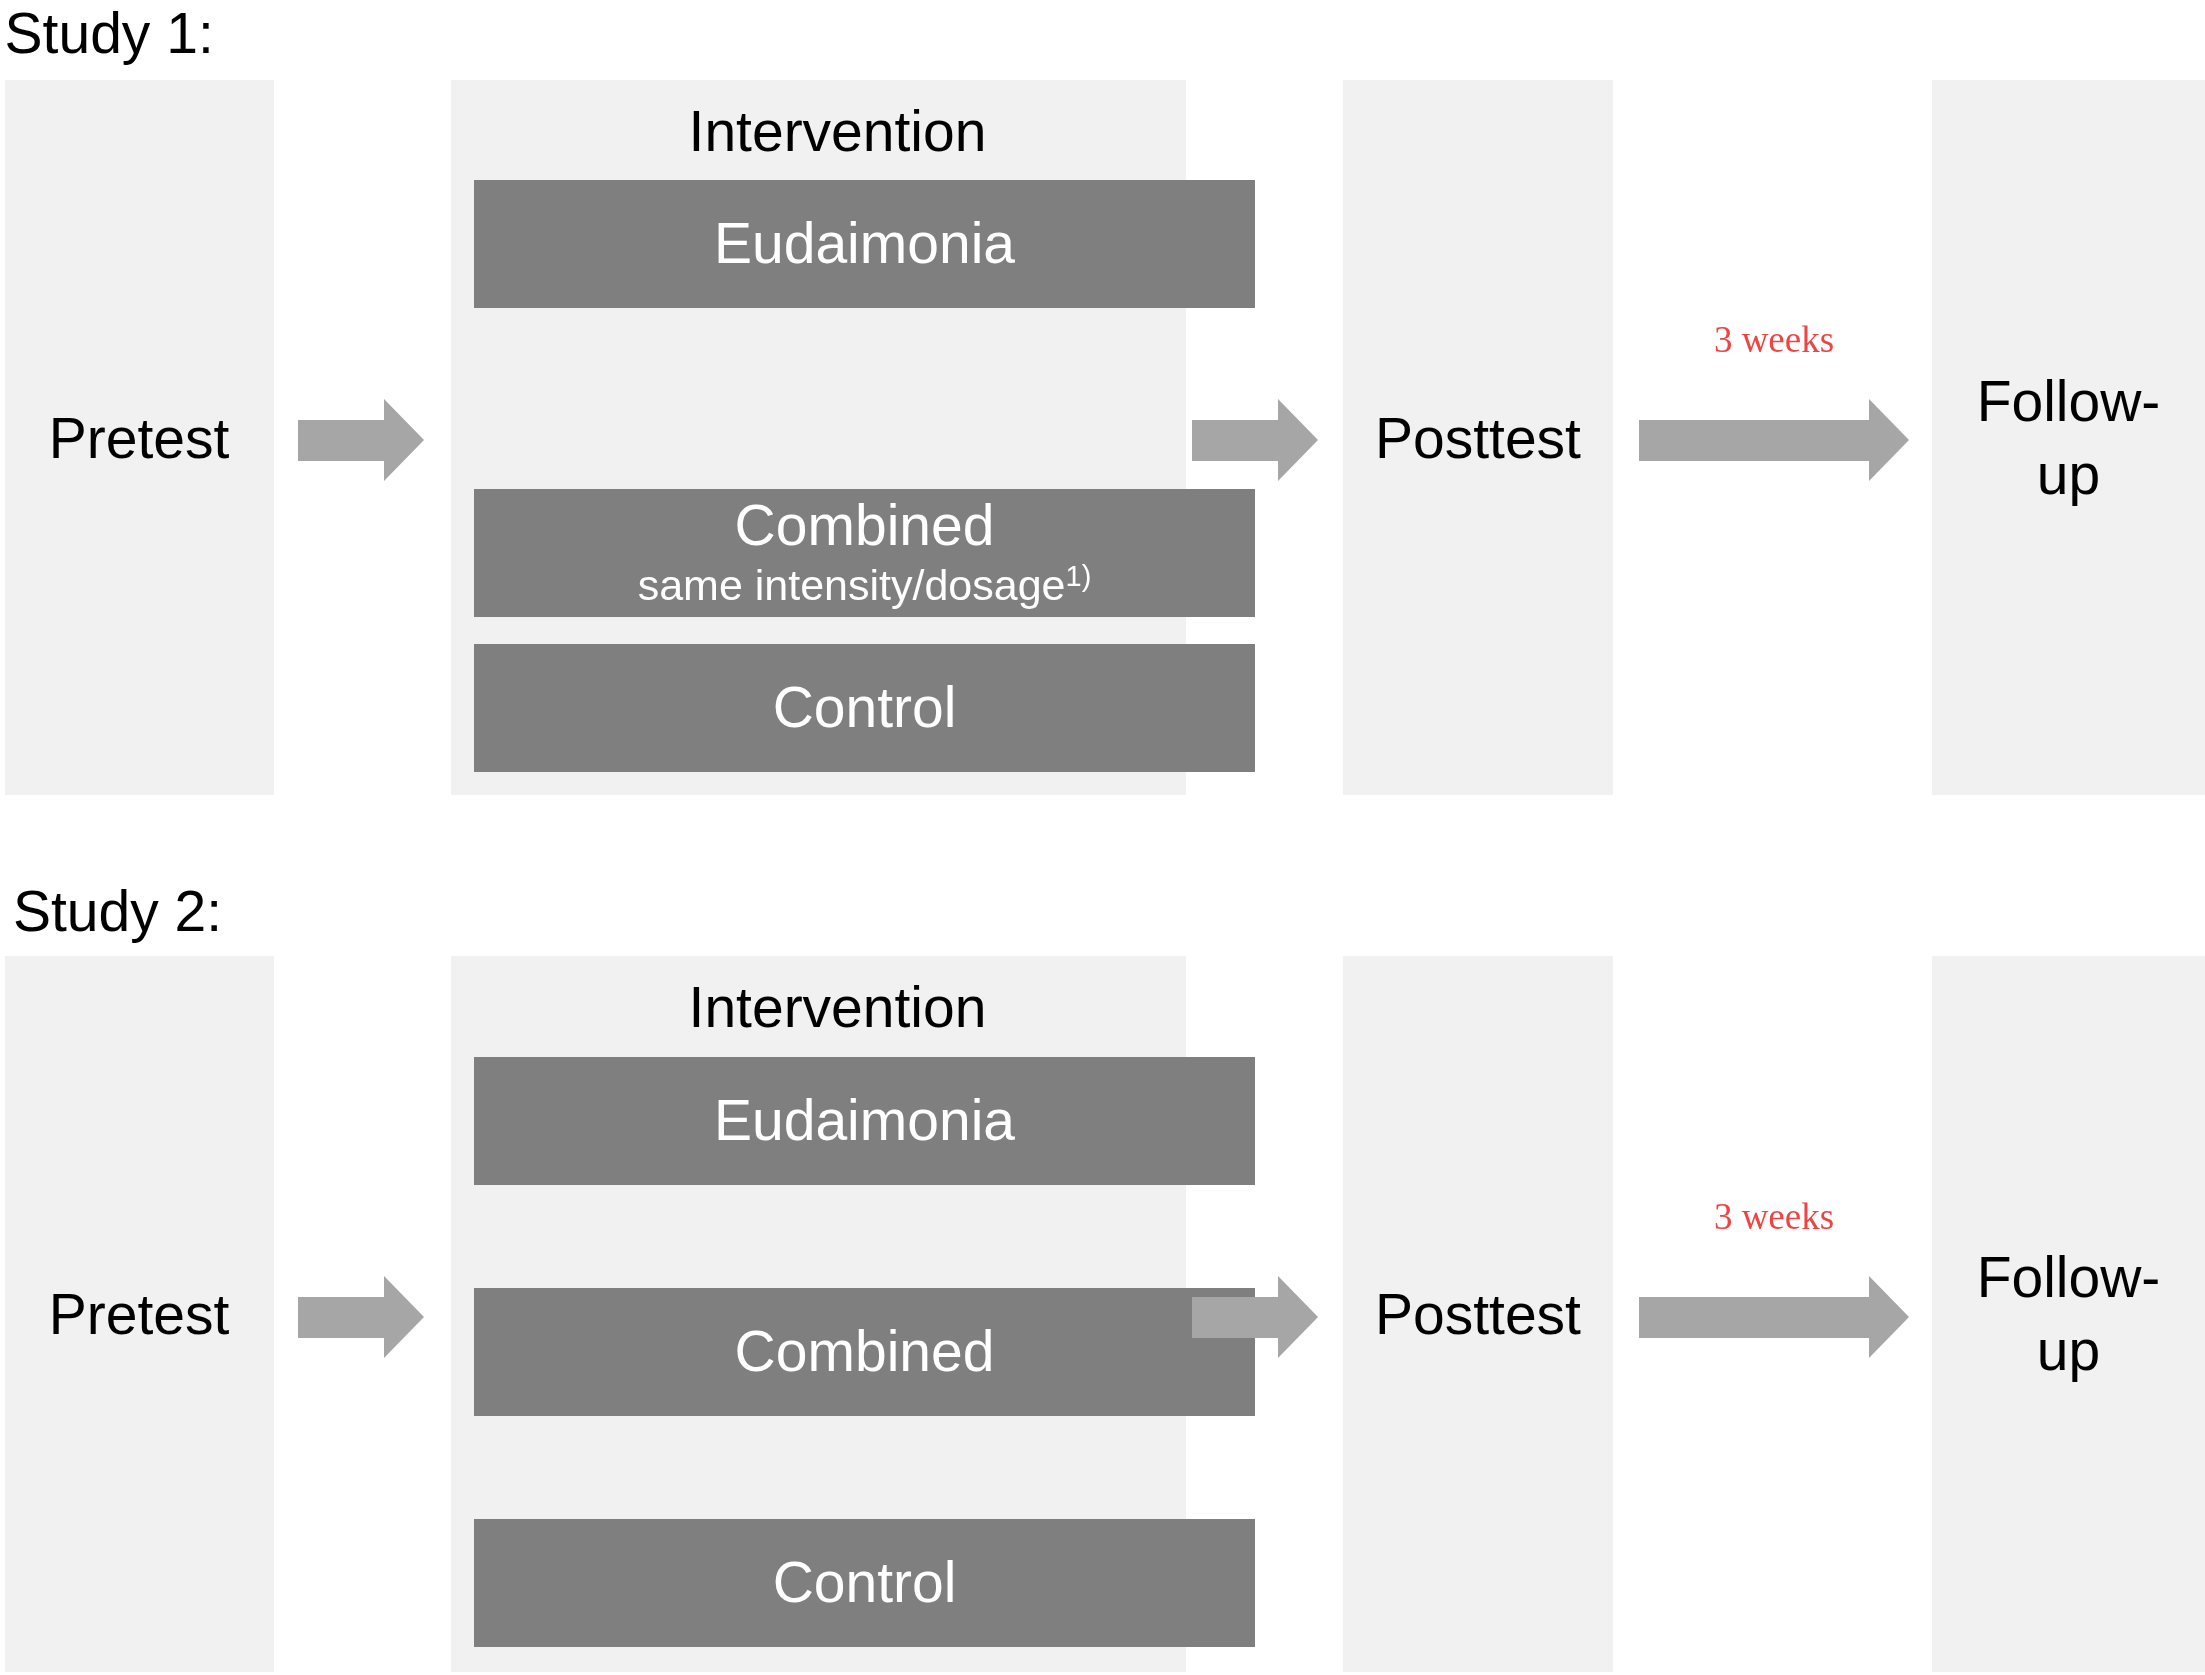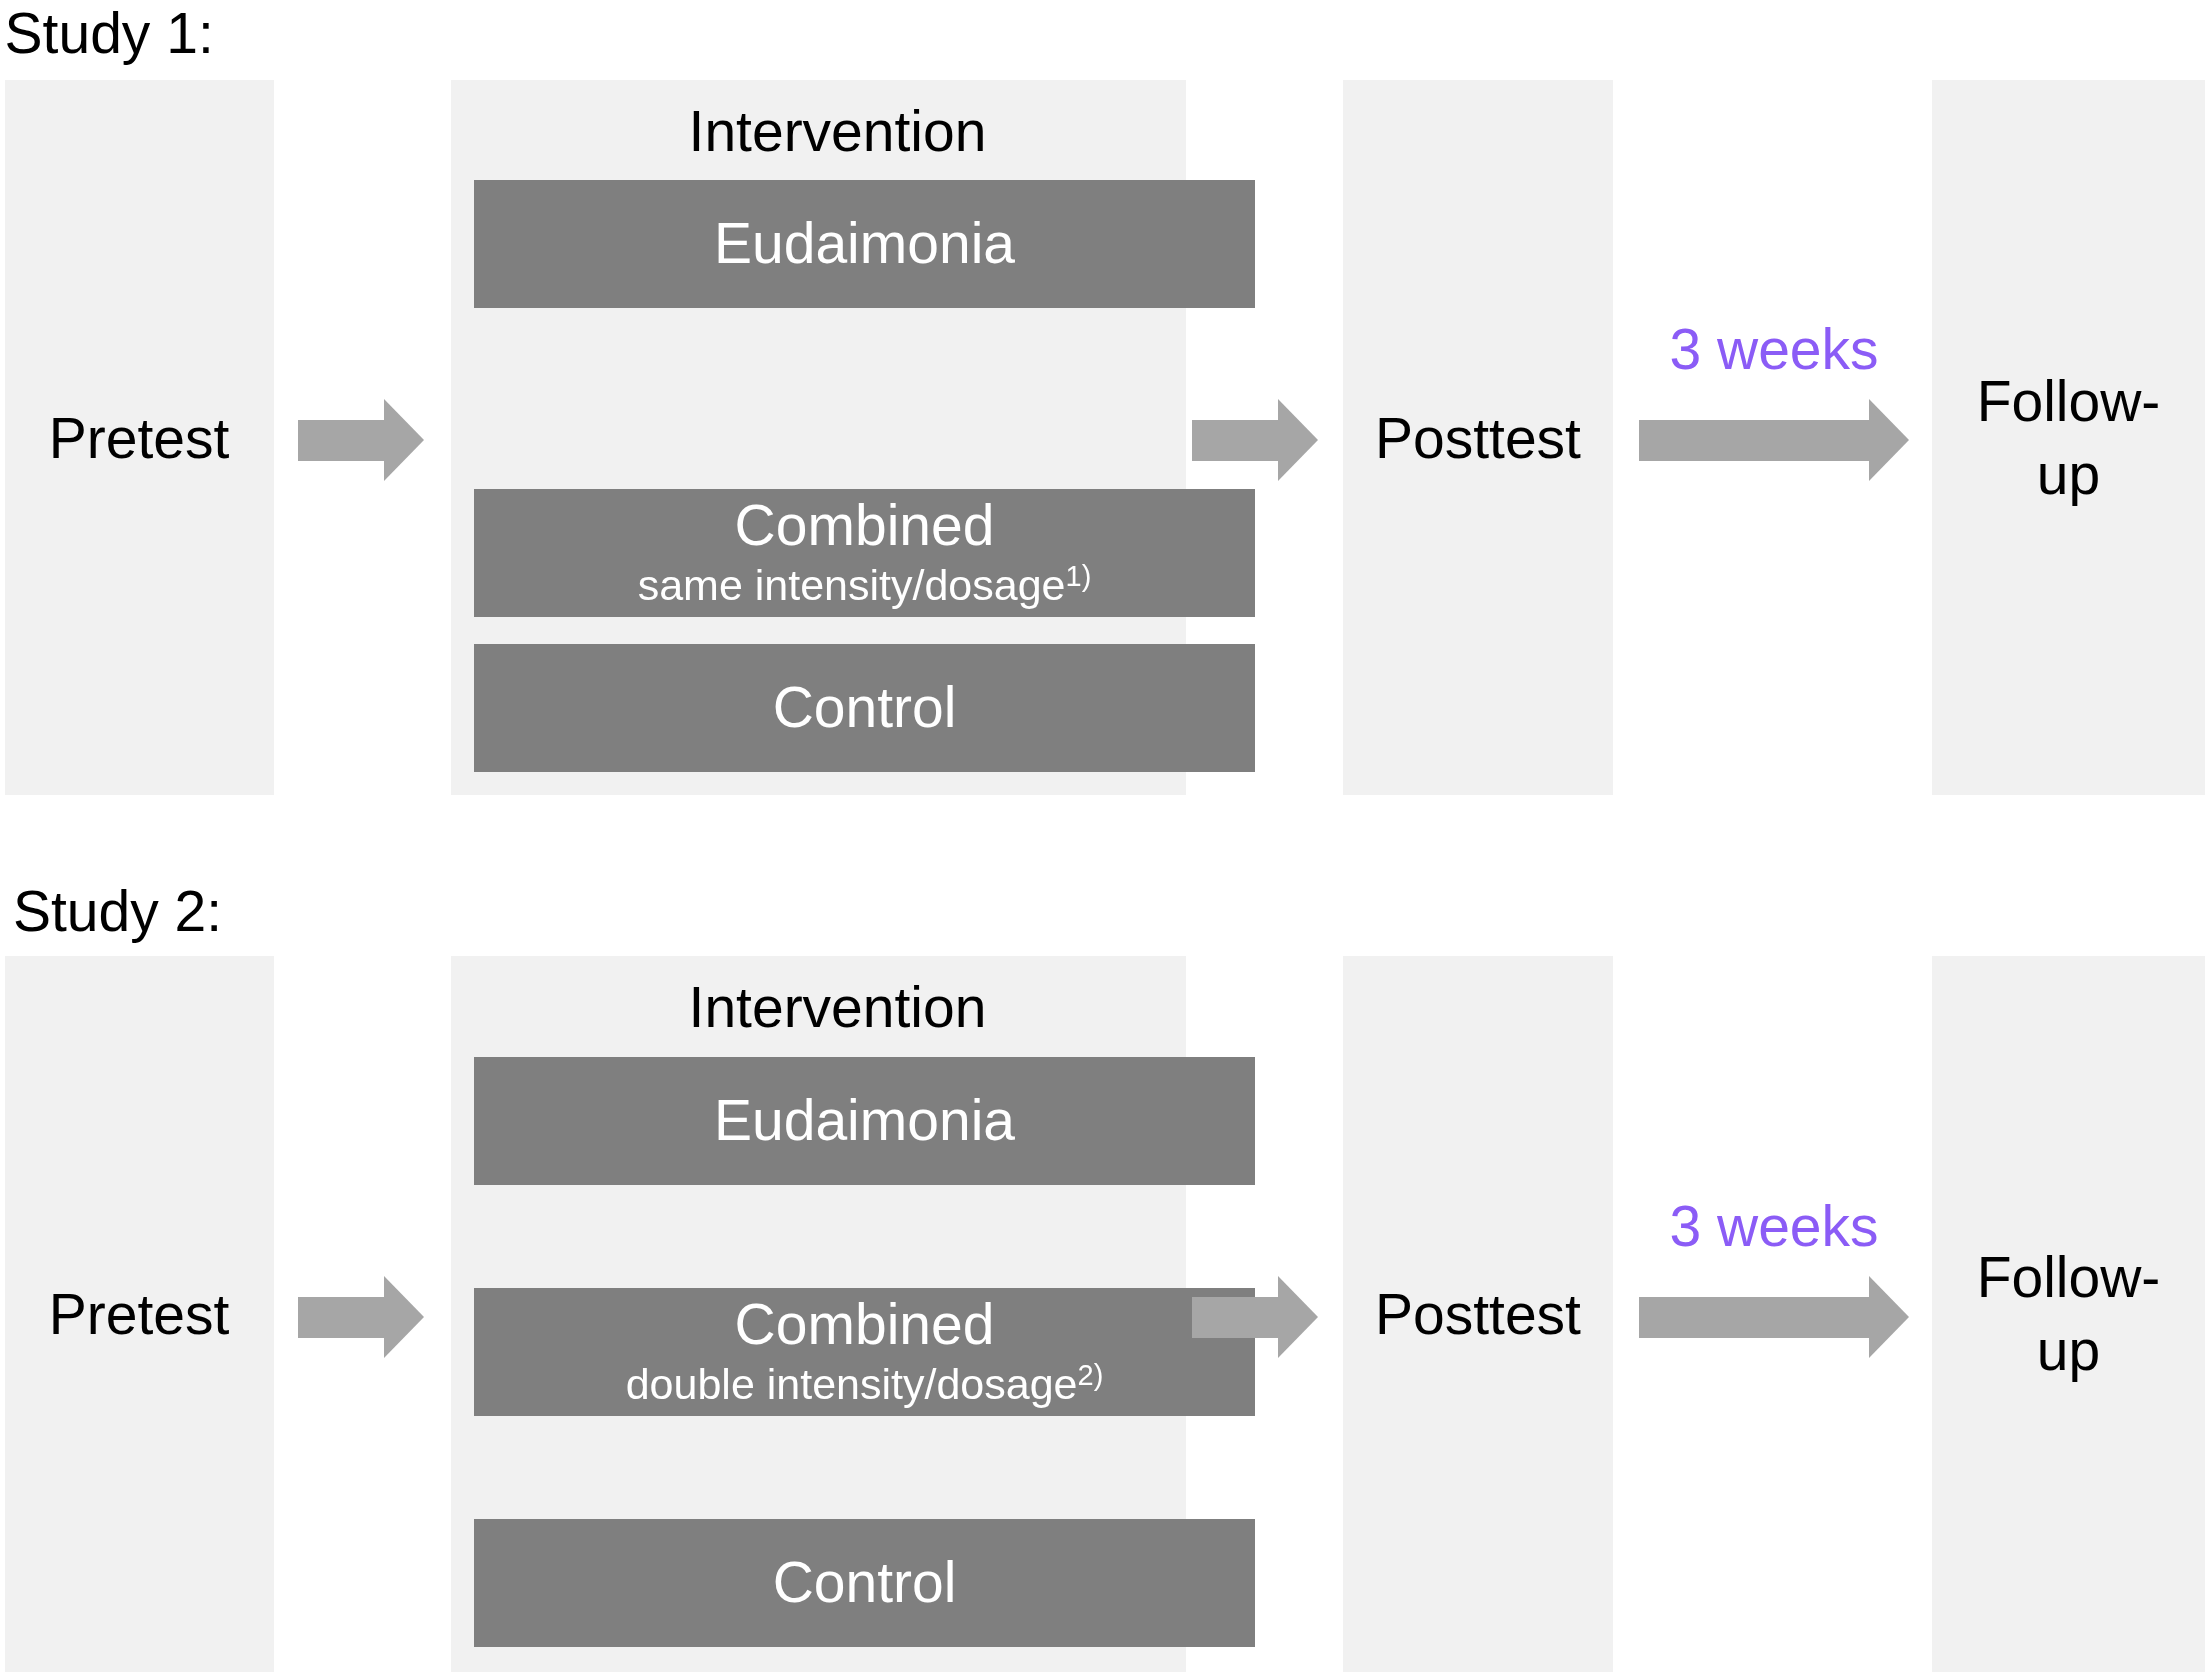--- a/index.html
+++ b/index.html
@@ -91,25 +91,26 @@
     top: 0;
     width: 0;
     height: 0;
     border-top: 41px solid transparent;
     border-bottom: 41px solid transparent;
     border-left: 40px solid #a6a6a6;
   }
   .interval {
     position: absolute;
     width: 270px;
-    font-size: 57px;
+    font-size: 37px;
     line-height: 1.0;
     text-align: center;
-    color: #8b5cf6;
+    color: #ef4444;
     white-space: nowrap;
+    font-family: Liberation Serif, serif;
   }
 </style>
 </head>
 <body>
 
 <div class="canvas">
 
   <div class="heading" style="left:4.6px; top:1.5px;">Study 1:</div>
 
   <div class="panel" style="left:4.6px; top:80px; width:269px; height:715px;">
@@ -174,21 +175,20 @@
 
   <div class="panel" style="left:451px; top:956px; width:735px; height:716px;">
     <div class="intervention-title">Intervention</div>
 
     <div class="arm" style="top:101px;">
       <div class="arm-label">Eudaimonia</div>
     </div>
 
     <div class="arm" style="top:332px;">
       <div class="arm-label">Combined</div>
-      <div class="arm-sub"><span>double intensity/dosage</span><sup>2)</sup></div>
     </div>
 
     <div class="arm" style="top:563px;">
       <div class="arm-label">Control</div>
     </div>
   </div>
 
   <div class="arrow" style="left:1192px; top:1276px; width:125px;">
     <div class="arrow-body" style="width:86px;"></div>
     <div class="arrow-head" style="left:86px;"></div>

